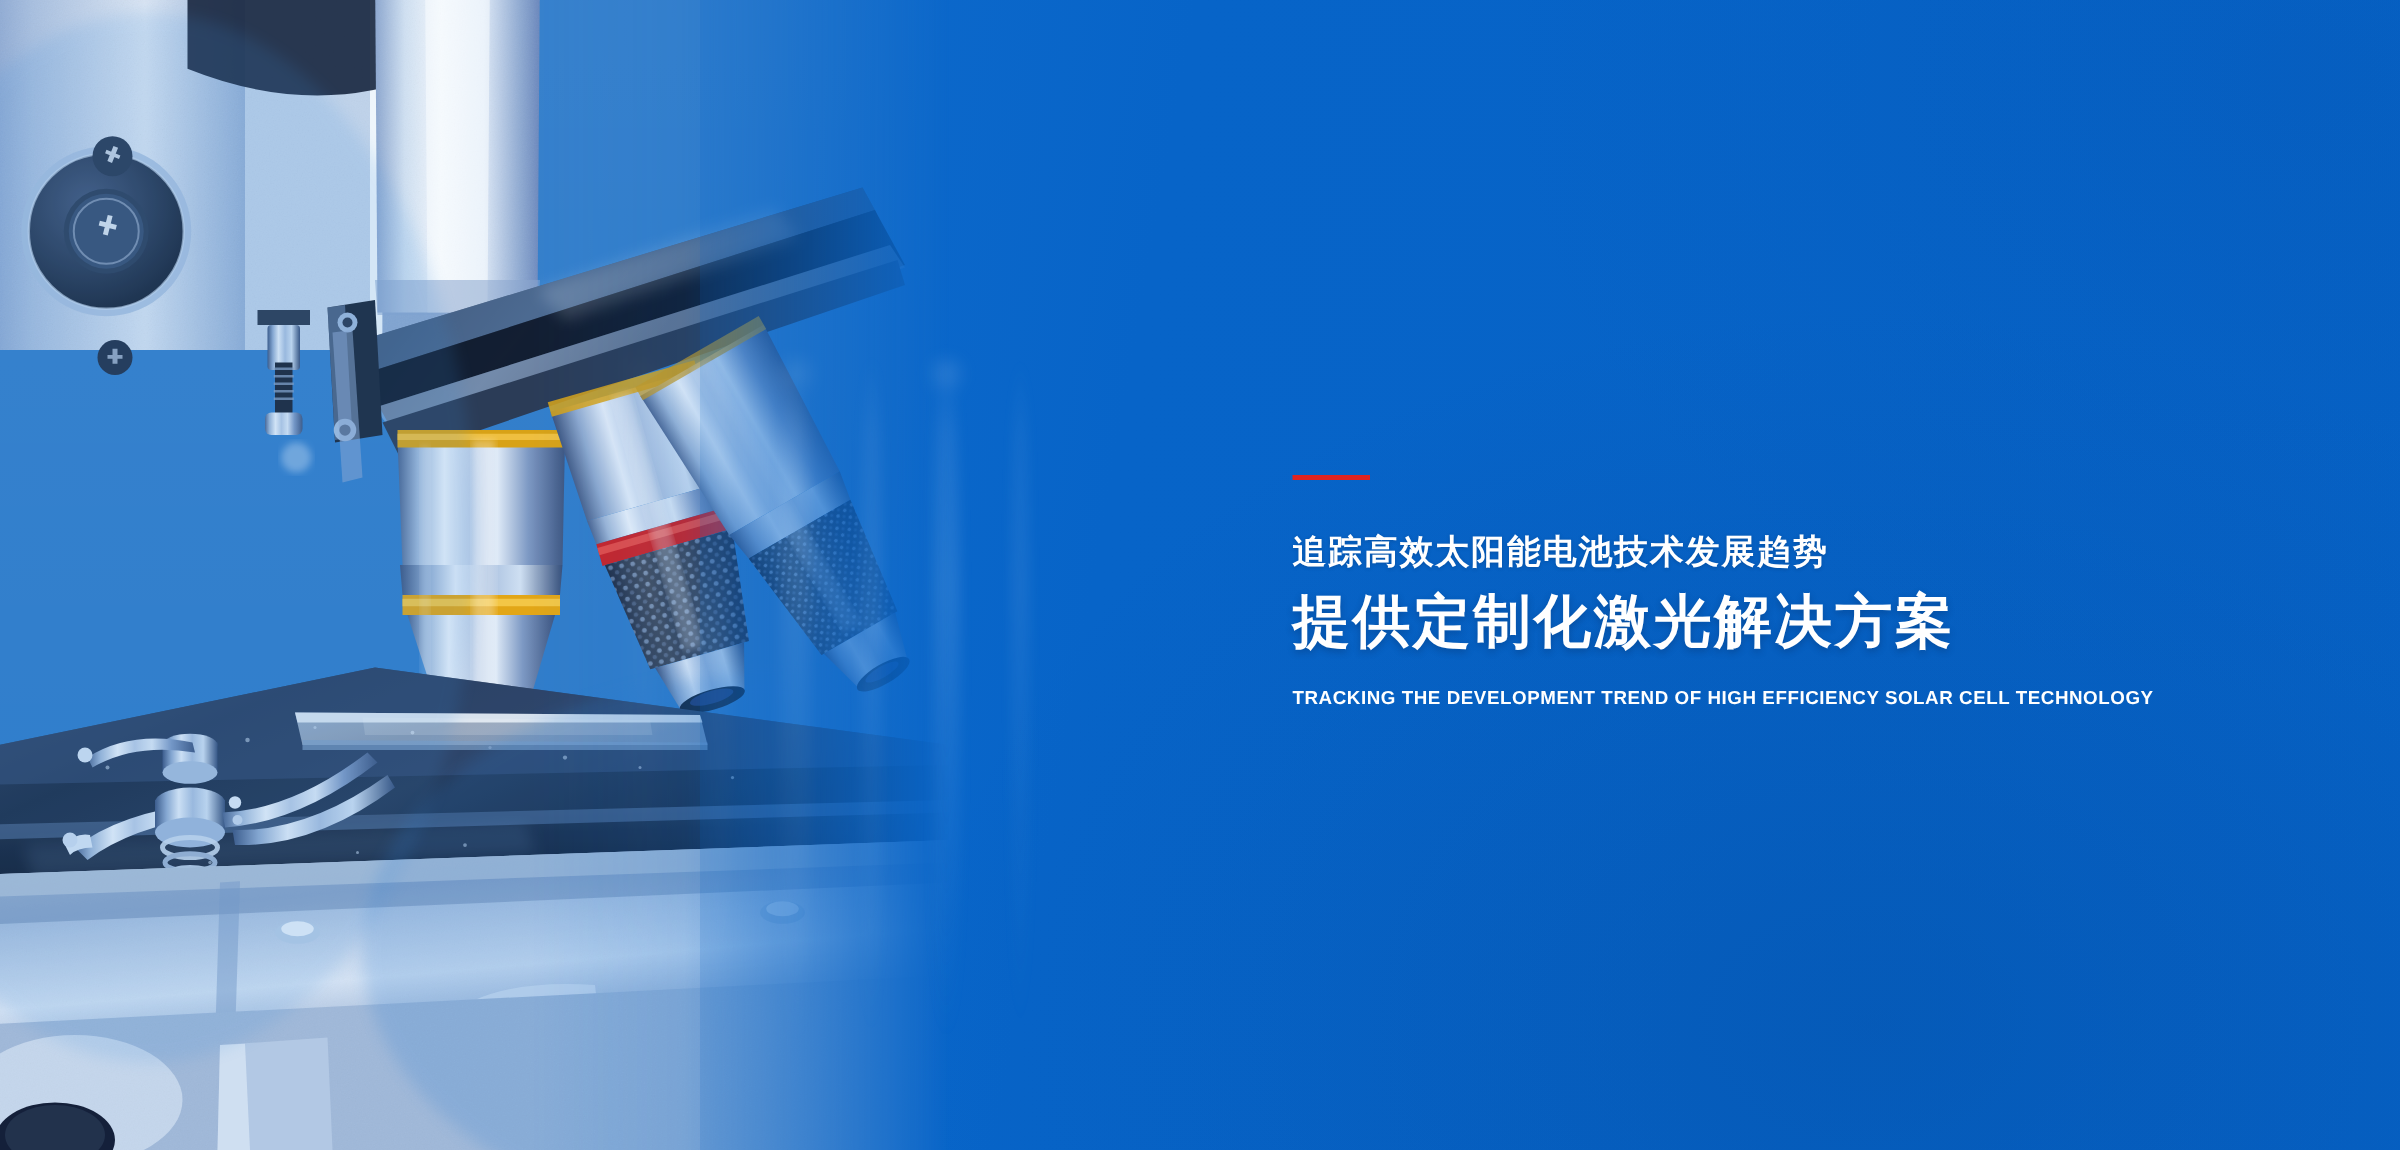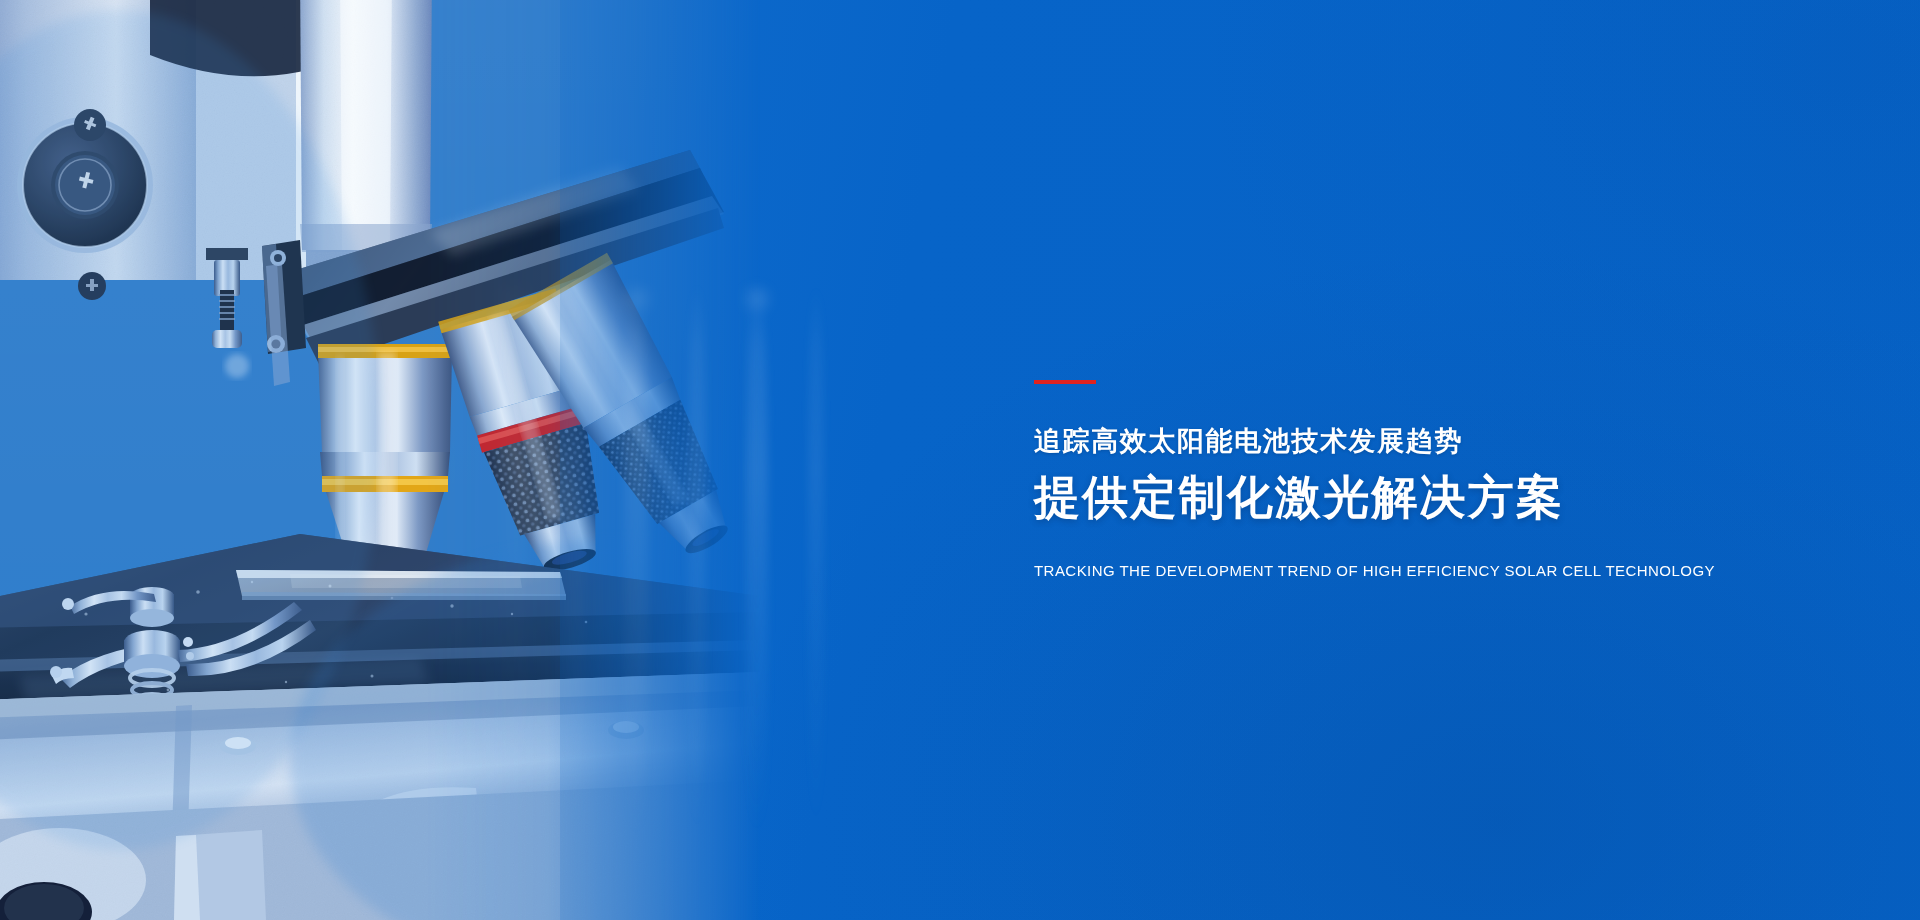--- a/index.html
+++ b/index.html
@@ -72,26 +72,26 @@
   .headline-sub {
     font-size:27px; font-weight:bold; color:#FFFFFF;
     letter-spacing:1.6px; line-height:1.18;
     margin-bottom:14px;
     text-shadow:0 1px 3px rgba(0,30,70,0.26);
   }
 
   .headline-main {
     font-size:46px; font-weight:bold; color:#FFFFFF;
     letter-spacing:2.2px; line-height:1.12;
-    margin-bottom:40px;
+    margin-bottom:28px;
     text-shadow:0 2px 6px rgba(0,30,70,0.28);
   }
 
   .subcopy-line {
-    font-size:15px; font-weight:normal; color:#FFFFFF;
+    font-size:15px; font-weight:bold; color:#FFFFFF;
     letter-spacing:0.45px; line-height:1.0;
     margin-bottom:14px;
     white-space:nowrap;
   }
   .subcopy-line:last-child { margin-bottom:0; }
 </style>
 </head>
 <body>
 
 <div class="banner">

